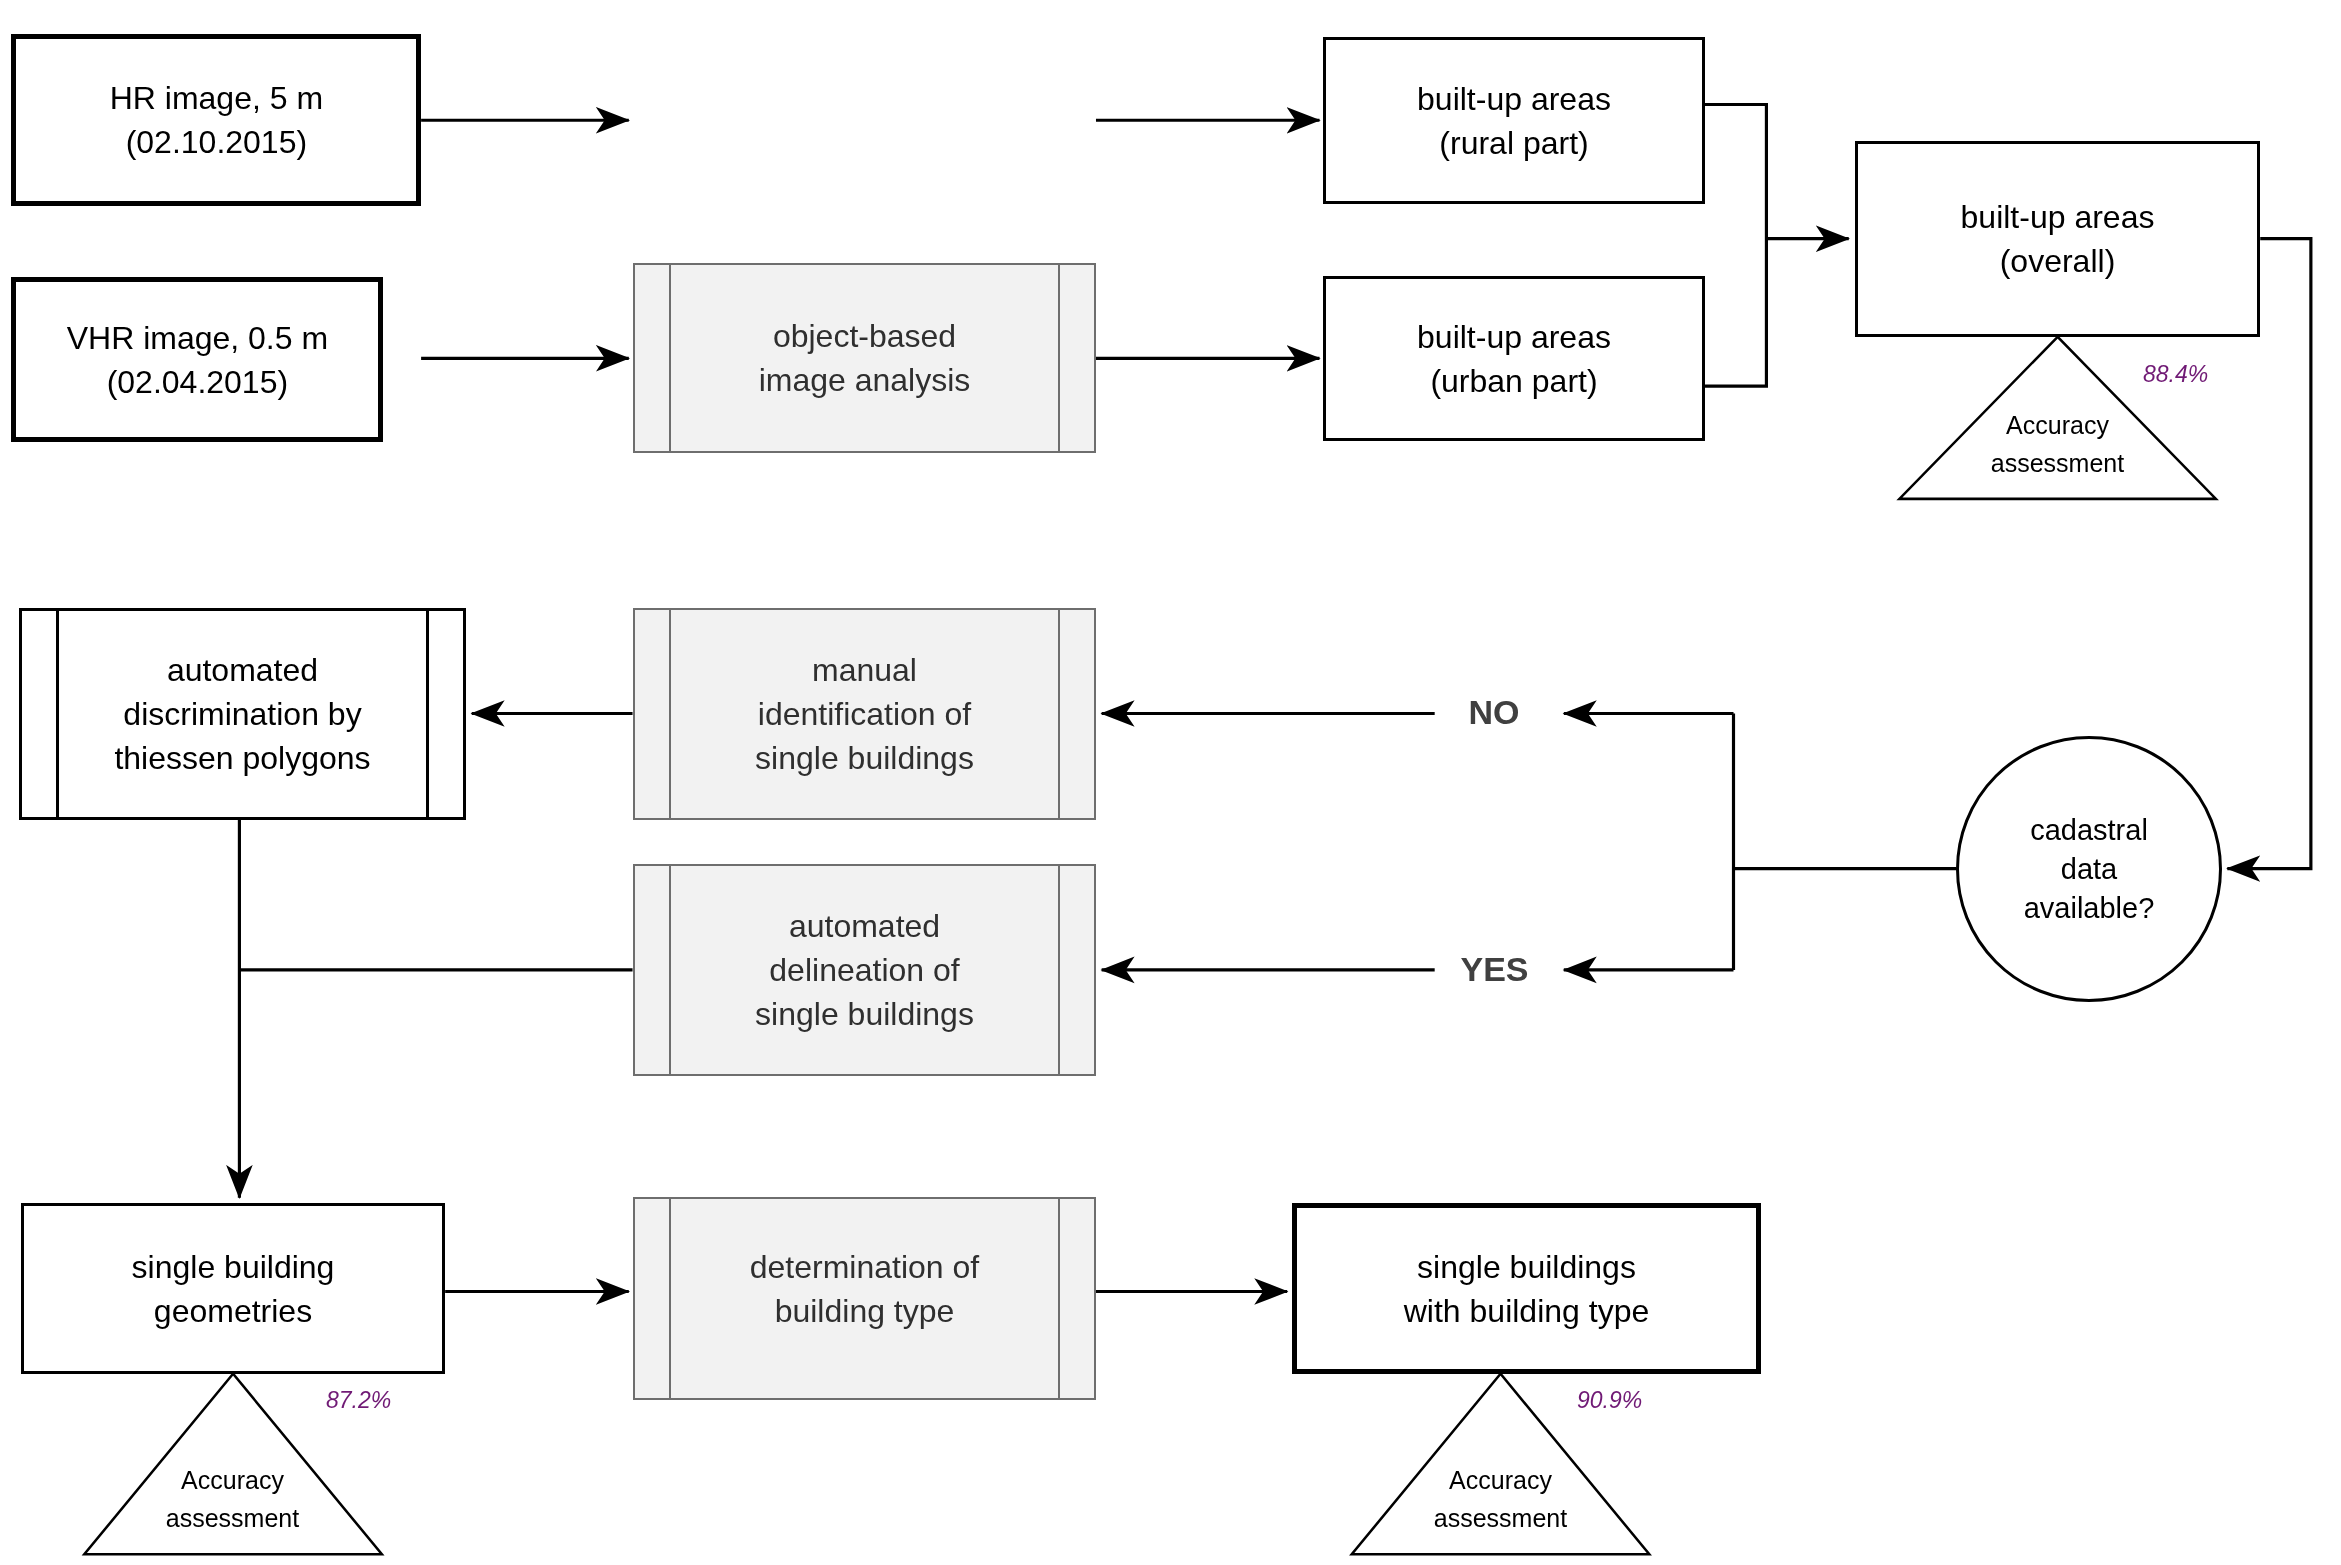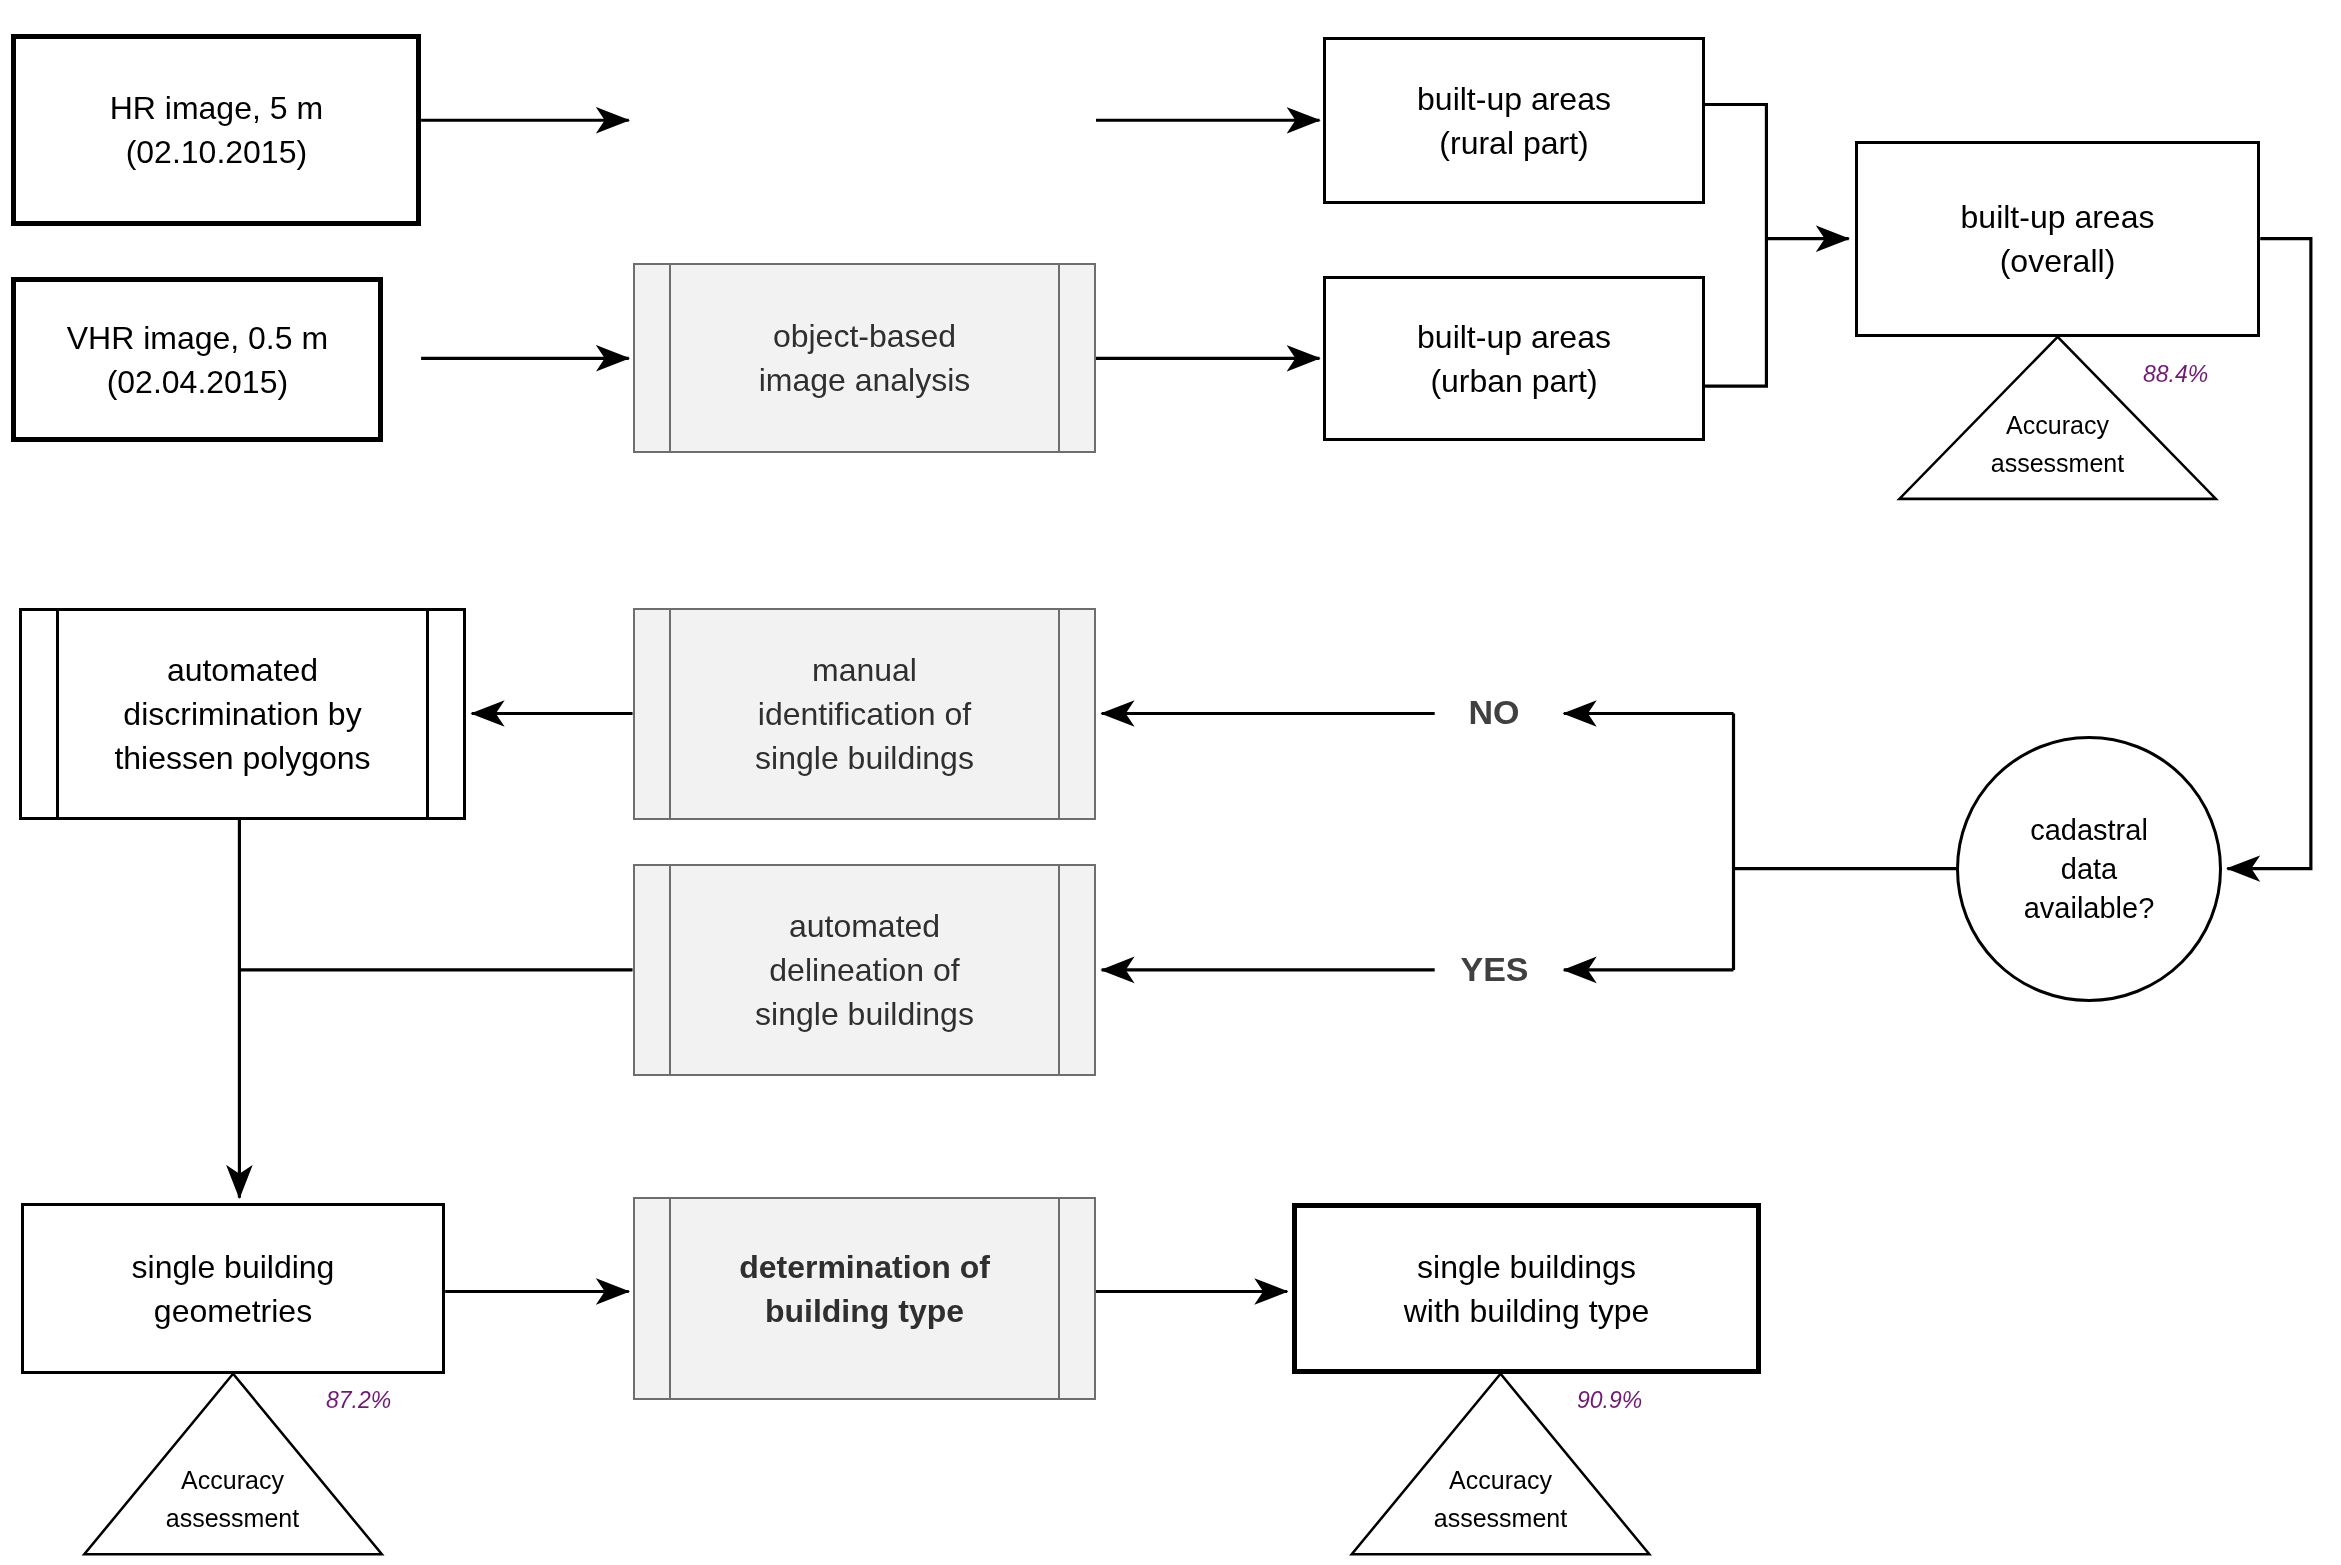--- a/index.html
+++ b/index.html
@@ -63,21 +63,21 @@
     <path d="M378,1295 V1892" stroke="#000" stroke-width="5" fill="none" marker-end="url(#arr)"></path>
 
     <path d="M703,2040 L993,2040" stroke="#000" stroke-width="5" fill="none" marker-end="url(#arr)"></path>
     <path d="M1731,2040 L2033,2040" stroke="#000" stroke-width="5" fill="none" marker-end="url(#arr)"></path>
 
     <polygon points="3250,532 3000,788 3500,788" fill="#ffffff" stroke="#000000" stroke-width="4"></polygon>
     <polygon points="368,2170 133,2455 603,2455" fill="#ffffff" stroke="#000000" stroke-width="4"></polygon>
     <polygon points="2370,2170 2135,2455 2605,2455" fill="#ffffff" stroke="#000000" stroke-width="4"></polygon>
   </svg>
 
-  <div class="box thick" style="left:11.4px;top:34px;width:410px;height:192px;">
+  <div class="box thick" style="left:11.4px;top:34px;width:410px;height:172px;">
     <span class="label">HR image, 5 m
 (02.10.2015)</span>
   </div>
   <div class="box thick" style="left:11.4px;top:277px;width:372px;height:165px;">
     <span class="label">VHR image, 0.5 m
 (02.04.2015)</span>
   </div>
 
   <div class="box process" style="left:633px;top:263px;width:463px;height:190px;">
     <span class="bar l"></span>
@@ -92,21 +92,21 @@
 identification of
 single buildings</span>
   </div>
   <div class="box process" style="left:633px;top:864px;width:463px;height:212px;">
     <span class="bar l"></span>
     <span class="bar r"></span>
     <span class="label">automated
 delineation of
 single buildings</span>
   </div>
-  <div class="box process" style="left:633px;top:1197px;width:463px;height:203px;padding-bottom:19px;font-weight:bold;">
+  <div class="box process" style="left:633px;top:1197px;width:463px;height:203px;padding-bottom:19px;">
     <span class="bar l"></span>
     <span class="bar r"></span>
     <span class="label">determination of
 building type</span>
   </div>
 
   <div class="box predef-black" style="left:19px;top:608px;width:447px;height:212px;">
     <span class="bar l"></span>
     <span class="bar r"></span>
     <span class="label">automated

